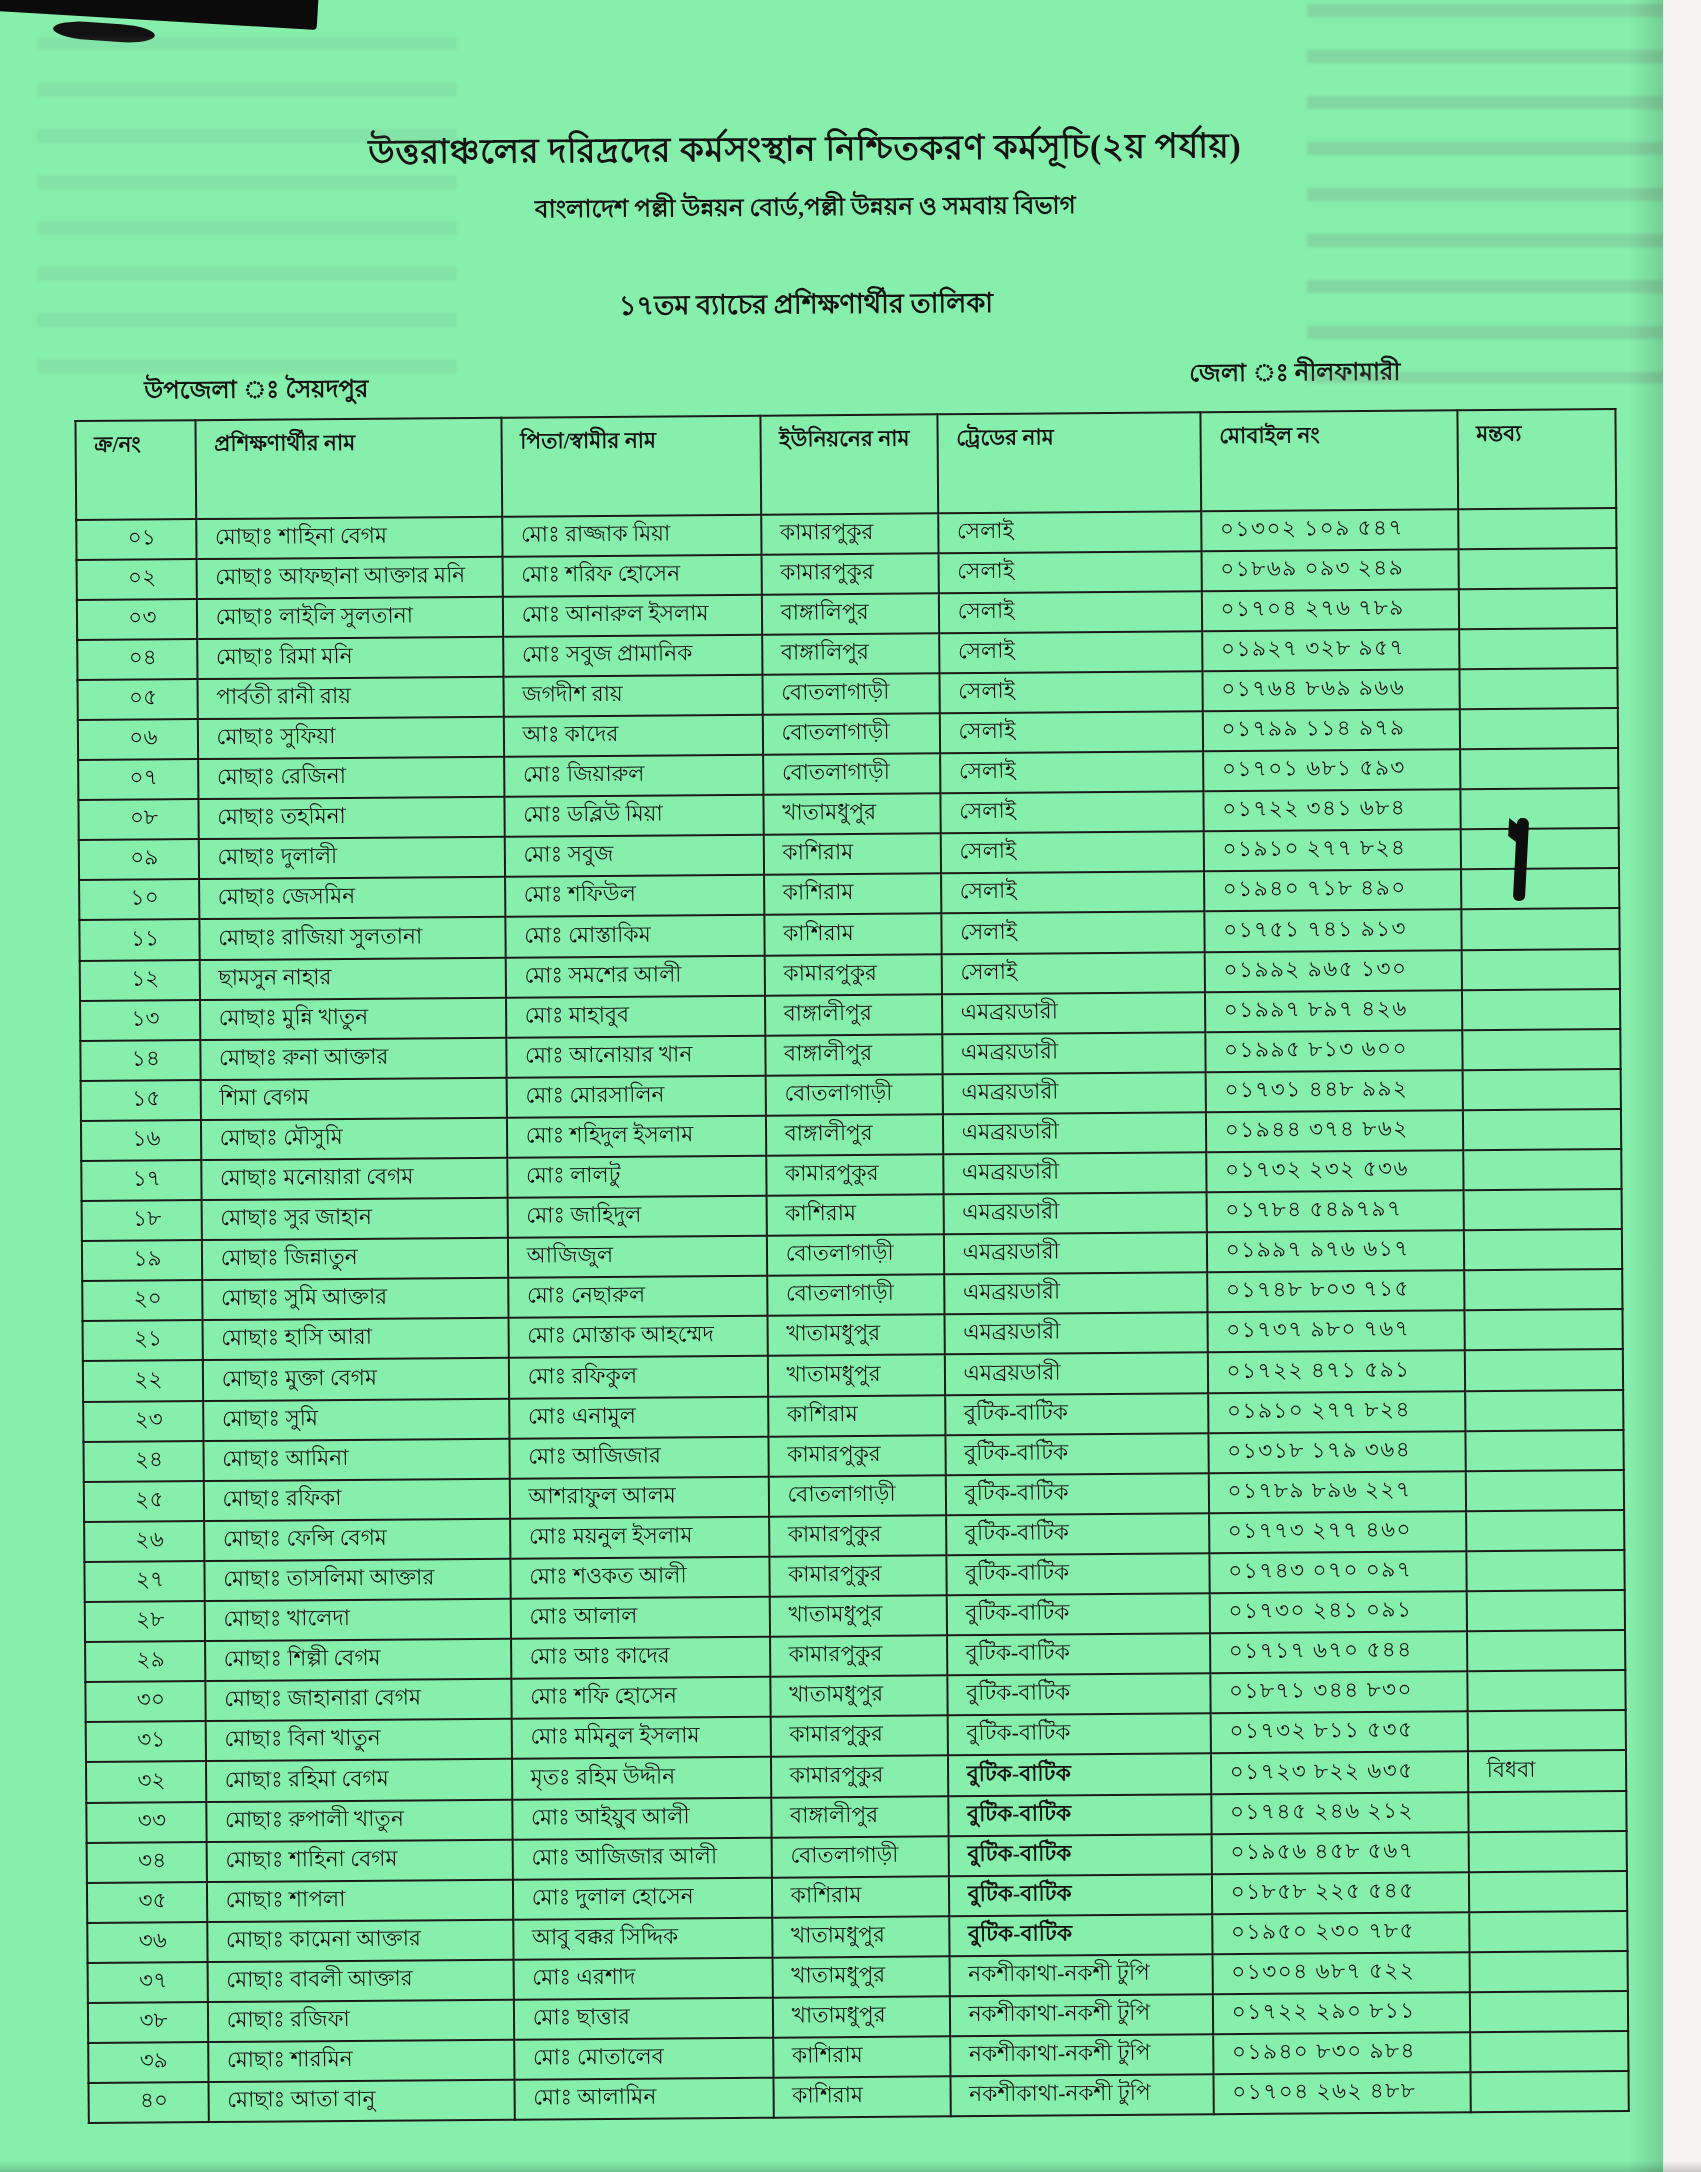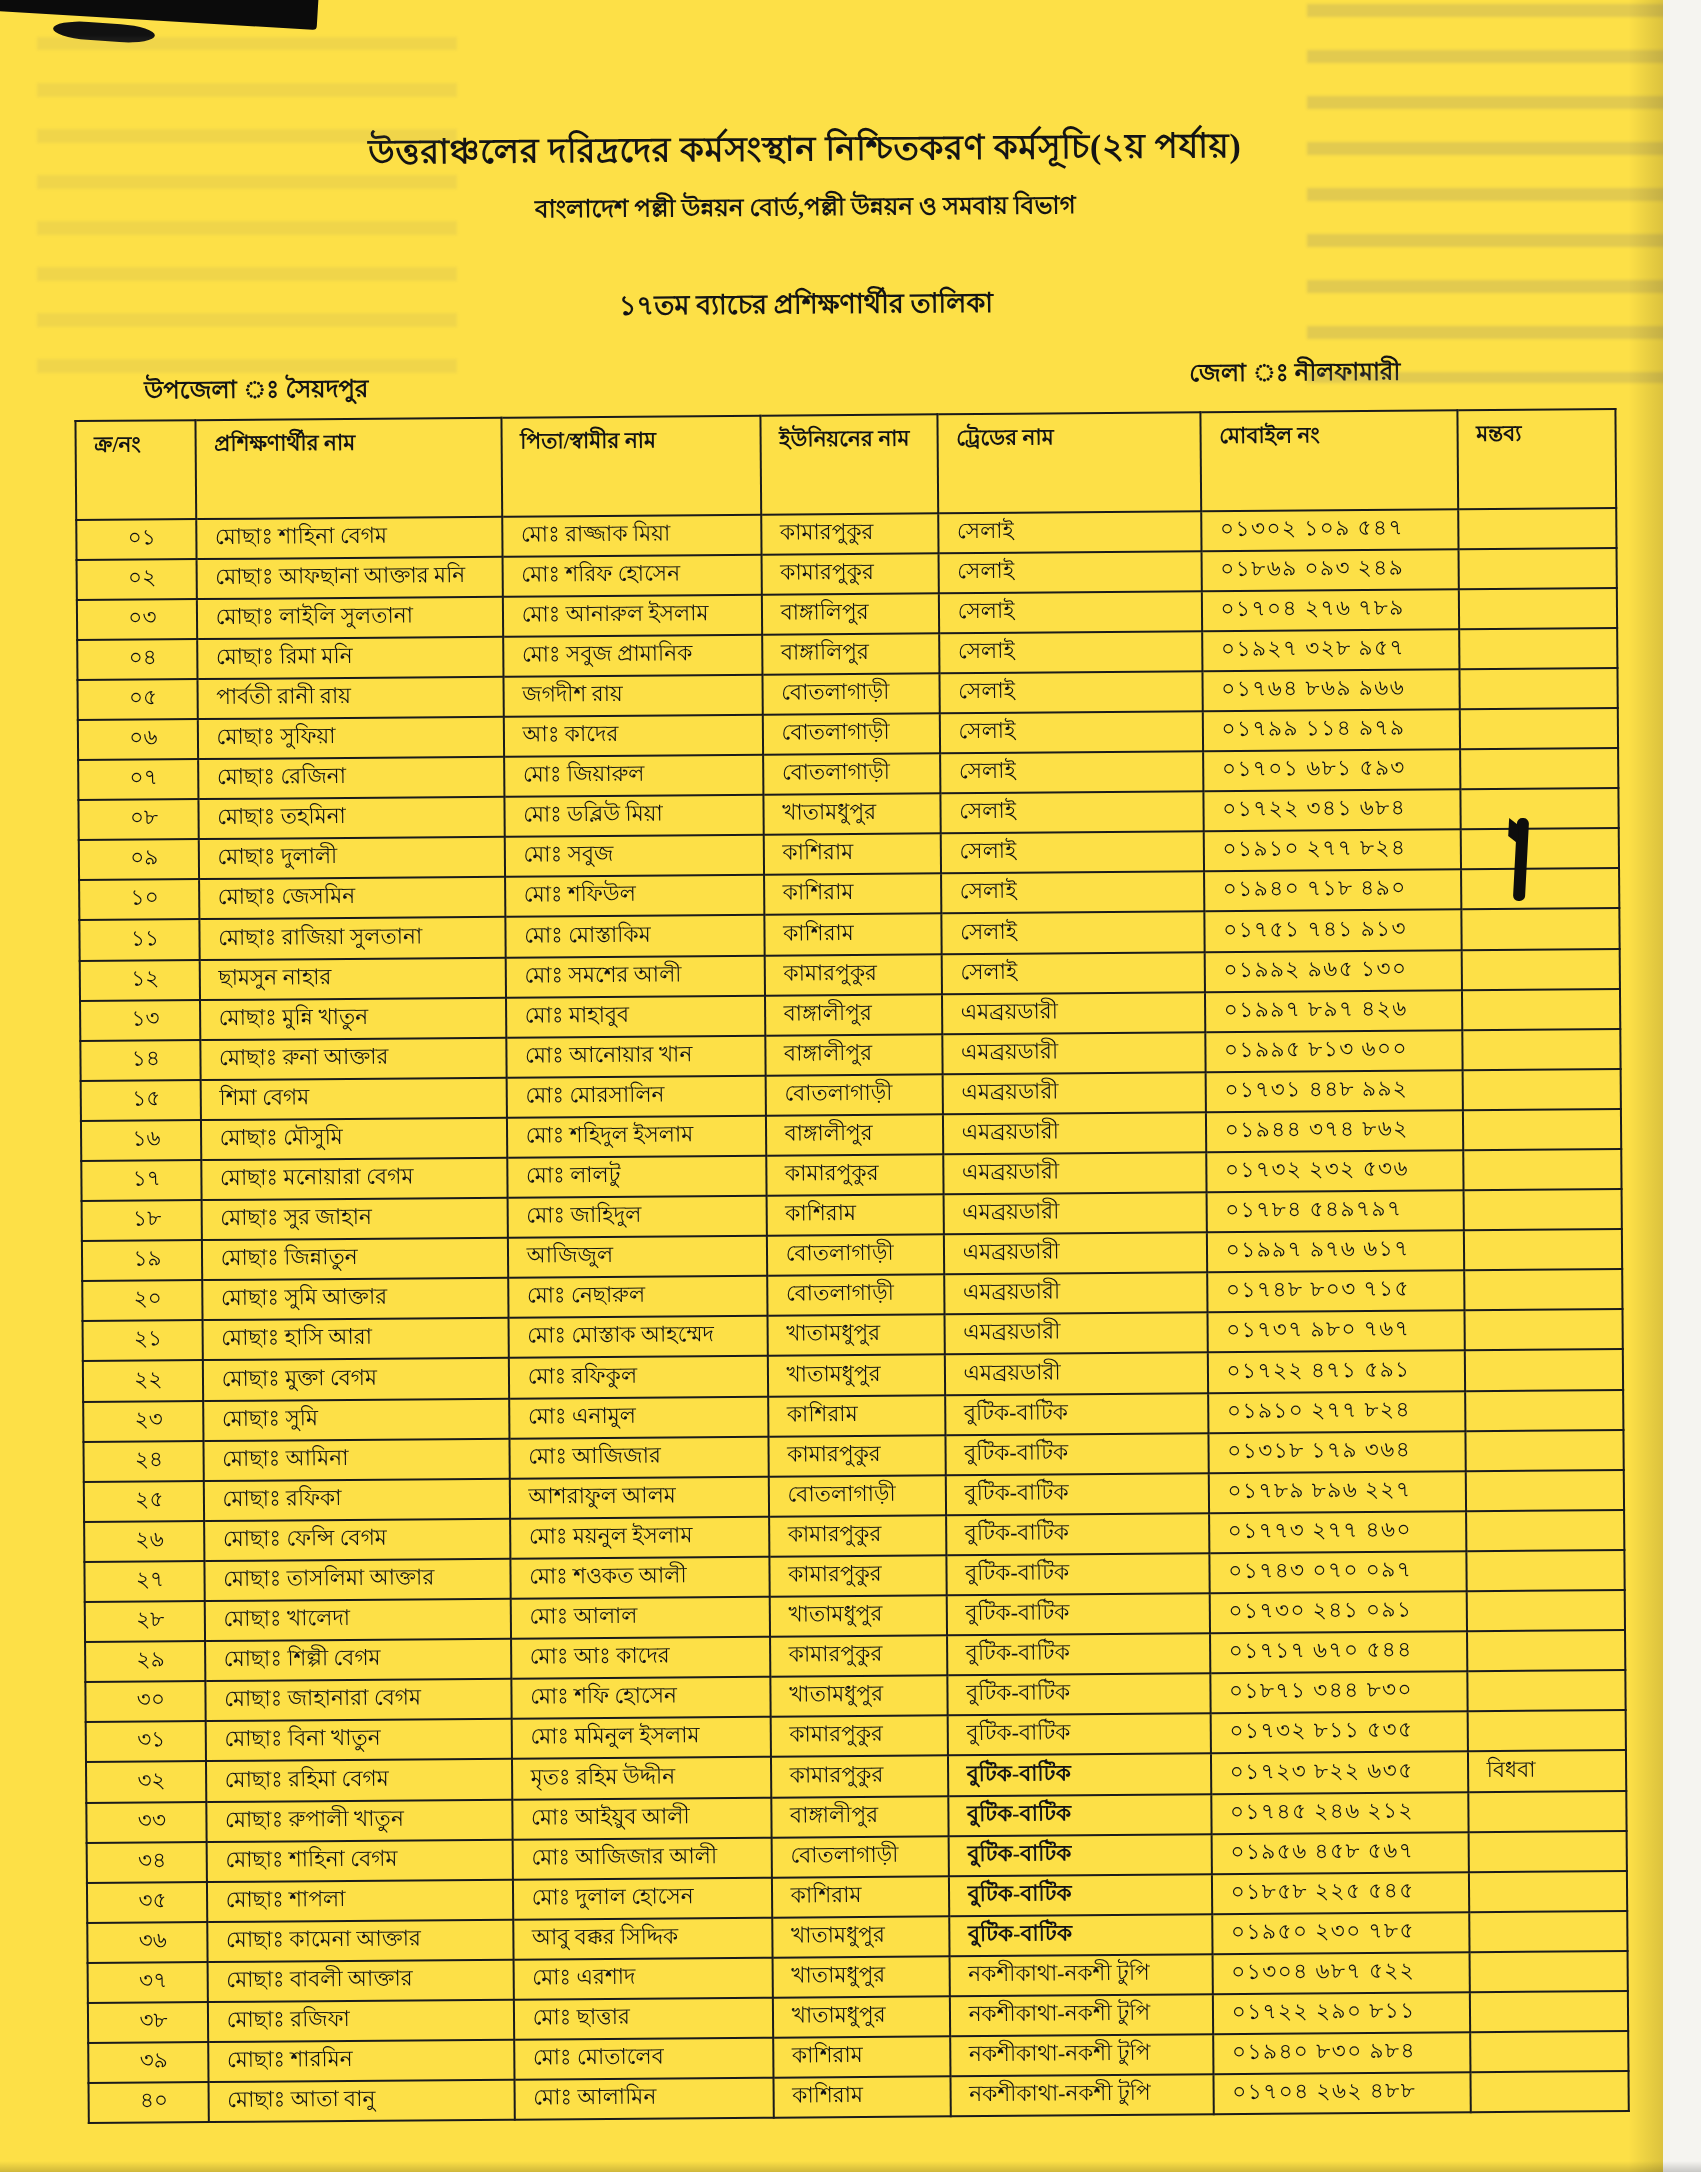--- a/index.html
+++ b/index.html
@@ -1,19 +1,19 @@
 <!DOCTYPE html>
 <html lang="bn" style="font-size:10.8px"><head>
 <meta charset="utf-8">
 <style>
   html,body{margin:0;padding:0;background:#b0aeaa;}
   .page{
     position:relative;
     width:1702px;height:2172px;
-    background:#fde047;
+    background:#86efac;
     overflow:hidden;
     font-family:"Liberation Serif","DejaVu Serif",serif;
     color:#141414;
   }
   
   .content{position:absolute;inset:0;transform:rotate(-0.45deg);transform-origin:50% 40%;}
 
   .title-block{position:absolute;left:0;right:81px;text-align:center;}
   .doc-title{top:122px;font-size:34px;font-weight:bold;letter-spacing:0.7px;position:absolute;width:100%;}
   .doc-subtitle{top:188px;font-size:24.4px;font-weight:bold;position:absolute;width:100%;}

